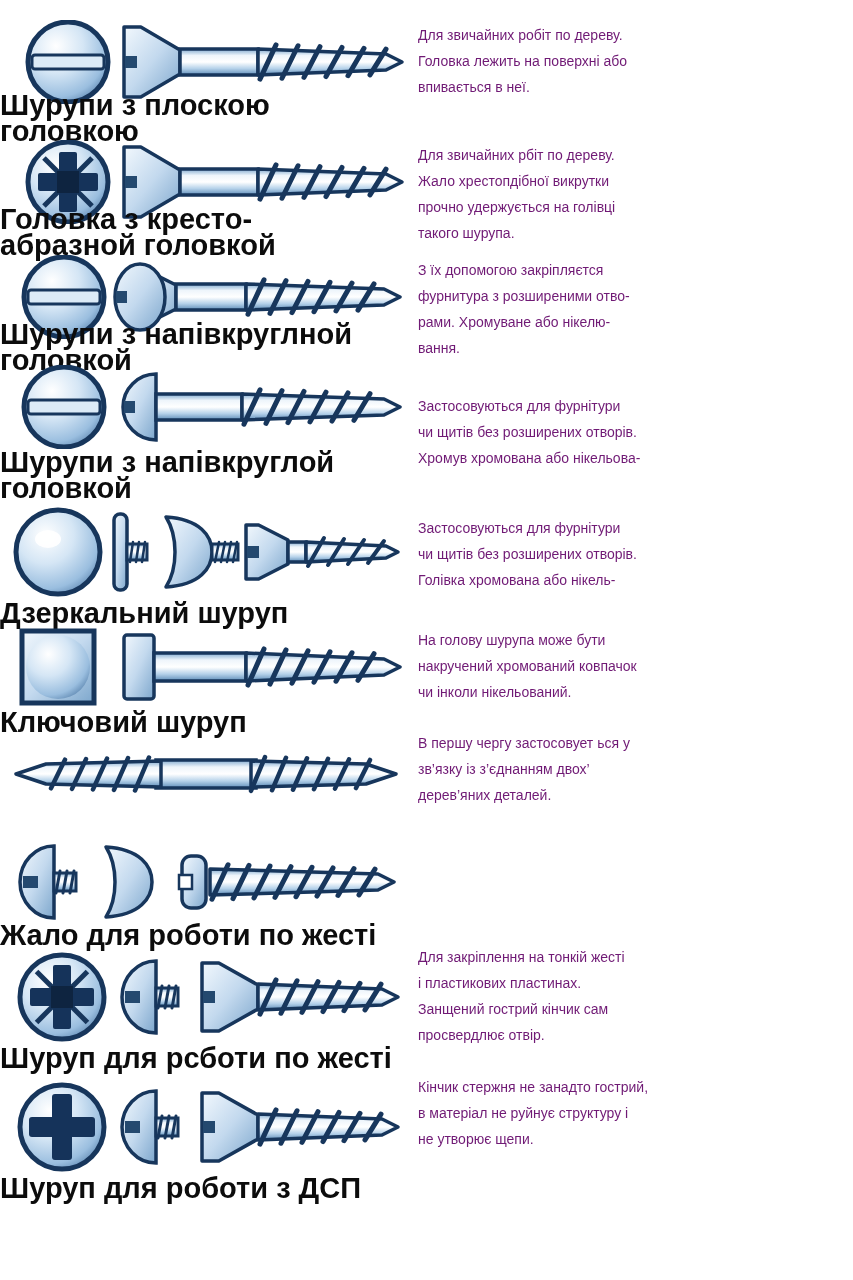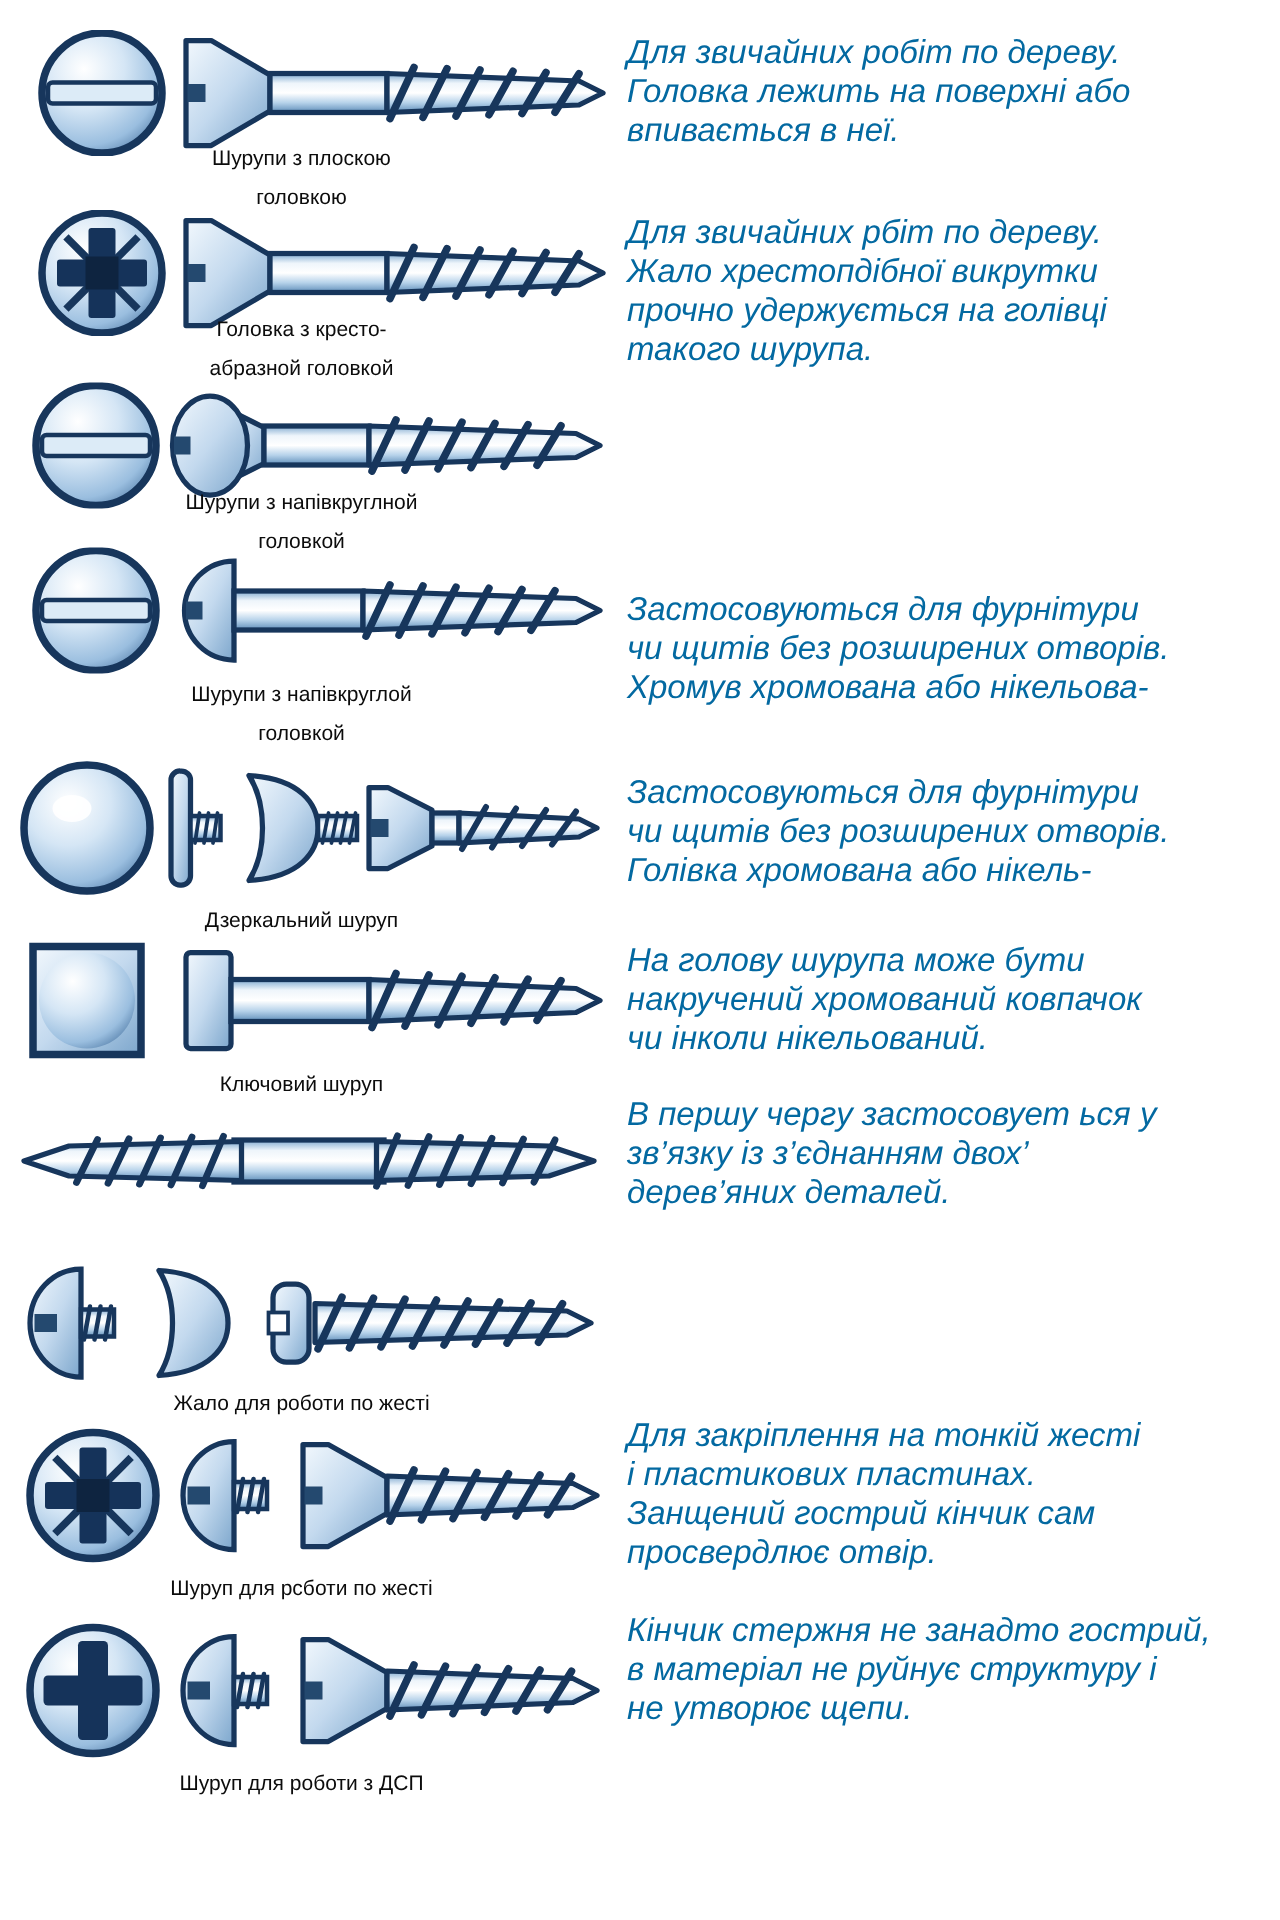--- a/index.html
+++ b/index.html
@@ -4,27 +4,27 @@
 <style>
   html,body{margin:0;padding:0;background:#ffffff;}
   body{width:853px;height:1280px;font-family:"Liberation Sans",sans-serif;overflow:hidden;}
   .page{position:relative;width:853px;height:1280px;box-sizing:border-box;padding-top:20px;background:#ffffff;}
   .row{display:flex;align-items:flex-start;}
   .r1{height:120px}.r2{height:115px}.r3{height:110px}.r4{height:140px}.r5{height:120px}
   .r6{height:105px}.r7{height:105px}.r8{height:115px}.r9{height:130px}.r10{height:120px}
   .left{width:412px;flex:none;display:flex;flex-direction:column;}
   .fig{display:block;margin-left:6px;}
   .r7 .fig{margin-top:14px;}
-  .label{font-weight:normal;font-size:14px;line-height:26px;text-align:center;
+  .label{font-weight:bold;font-size:29px;line-height:26px;text-align:left;
          padding-right:10px;color:#0c0c0c;white-space:pre-line;margin-top:0;}
   .r1 .label{margin-top:-12px;}
   .r2 .label,.r3 .label{margin-top:-18px;}
   .r8 .label{margin-top:-8px;}
   .right{flex:1;padding-left:6px;padding-right:12px;}
-  .desc{margin:2px 0 0 0;font-size:22px;line-height:26px;color:#0369a1;white-space:pre-line;font-style:italic;}
+  .desc{margin:2px 0 0 0;font-size:14px;line-height:26px;color:#701a75;white-space:pre-line;}
   .r4 .desc{margin-top:28px;}
   .r5 .desc{margin-top:10px;}
   .r7 .desc{margin-top:0;}
   .r9 .desc,.r10 .desc{margin-top:-6px;}
   .defs{position:absolute;width:0;height:0;}
 </style>
 </head>
 <body>
 
 <svg class="defs" aria-hidden="true">
@@ -124,20 +124,26 @@
           <line x1="258" y1="24.86231884057971" x2="242" y2="59.13768115942029" stroke="#17365c" stroke-width="5" stroke-linecap="round"></line>
           <line x1="280" y1="25.65942028985507" x2="264" y2="58.34057971014493" stroke="#17365c" stroke-width="5" stroke-linecap="round"></line>
           <line x1="302" y1="26.456521739130437" x2="286" y2="57.54347826086956" stroke="#17365c" stroke-width="5" stroke-linecap="round"></line>
           <line x1="324" y1="27.253623188405797" x2="308" y2="56.7463768115942" stroke="#17365c" stroke-width="5" stroke-linecap="round"></line>
           <line x1="346" y1="28.050724637681157" x2="330" y2="55.94927536231884" stroke="#17365c" stroke-width="5" stroke-linecap="round"></line>
           <line x1="368" y1="28.847826086956523" x2="352" y2="55.15217391304348" stroke="#17365c" stroke-width="5" stroke-linecap="round"></line>
         </svg>
       <div class="label">Шурупи з напівкруглной
 головкой</div>
     </div>
+    <div class="right">
+        <p class="desc">З їх допомогою закріпляєтся
+фурнитура з розширеними отво-
+рами. Хромуване або нікелю-
+вання.</p>
+      </div>
   </div>
 
   <div class="row r4">
     <div class="left">
       <svg class="fig" viewBox="0 0 400 84" width="400" height="84">
           <circle cx="58" cy="42" r="40" fill="url(#gball)" stroke="#17365c" stroke-width="5"></circle>
           <rect x="22" y="35" width="72" height="14" rx="3" fill="#dcebf7" stroke="#17365c" stroke-width="3"></rect>
           <path d="M 150 9 A 33 33 0 0 0 150 75 Z" fill="url(#gface)" stroke="#17365c" stroke-width="3.5"></path>
           <rect x="118" y="36" width="11" height="12" fill="#24496f"></rect>
           <rect x="150" y="29" width="86" height="26" fill="url(#gsh)" stroke="#17365c" stroke-width="3.5"></rect>

